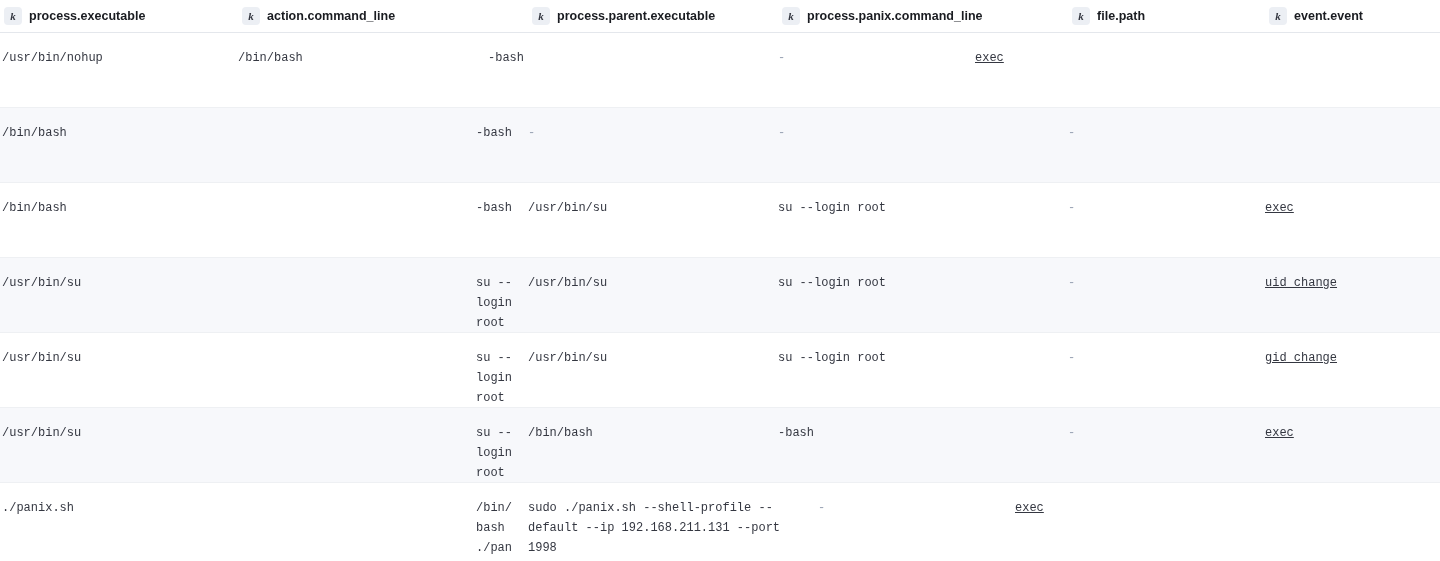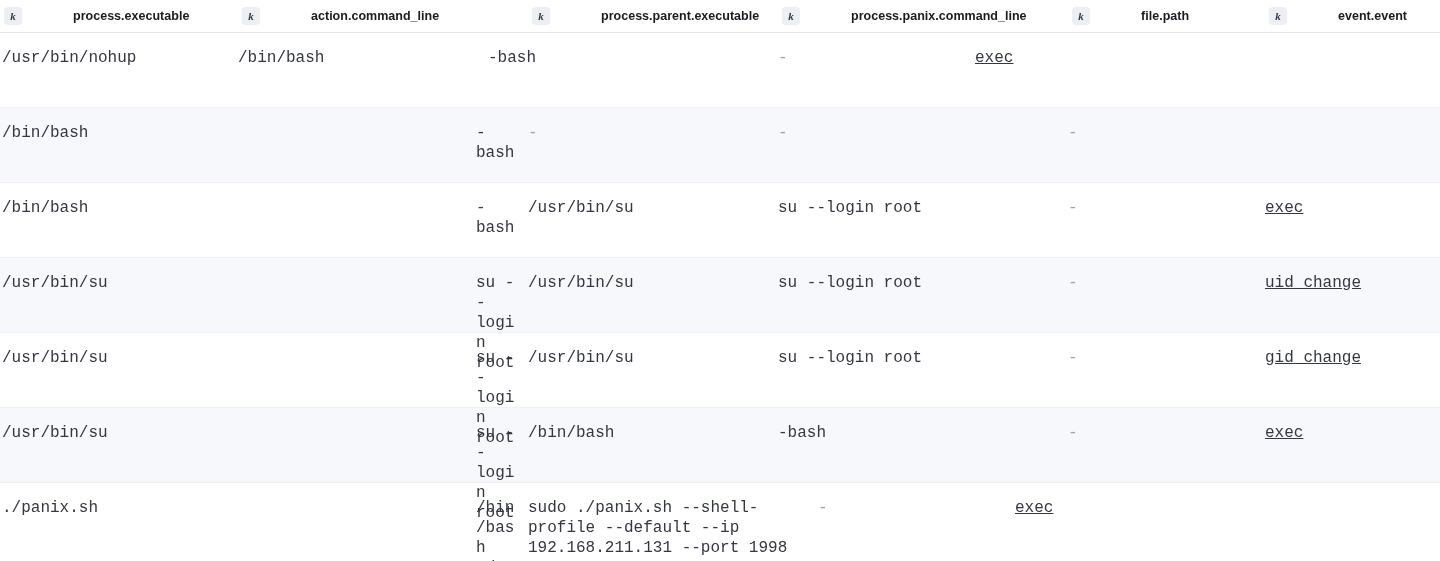--- a/index.html
+++ b/index.html
@@ -57,21 +57,20 @@
     line-height: 18px;
     margin-right: 7px;
     margin-left: 4px;
   }
   .header-label {
     font-family: "Liberation Sans", sans-serif;
     font-size: 12.5px;
     font-weight: 700;
     color: #1a1c21;
     letter-spacing: 0.02px;
-    margin-left: 44px;
   }
 
   
   .grid-body {
     display: block;
   }
   .grid-row {
     display: flex;
     align-items: flex-start;
     height: 75px;
@@ -84,21 +83,21 @@
   .grid-row.tall {
     height: 80px;
     border-bottom: none;
   }
   .grid-cell {
     flex: 0 0 auto;
     padding-top: 15px;
     padding-right: 10px;
     overflow: hidden;
     font-family: "Liberation Mono", monospace;
-    font-size: 16px;
+    font-size: 12px;
     line-height: 20px;
     color: #343741;
     white-space: pre-wrap;
     word-break: break-word;
   }
   .grid-cell.dash {
     color: #98a2b3;
   }
 
   

